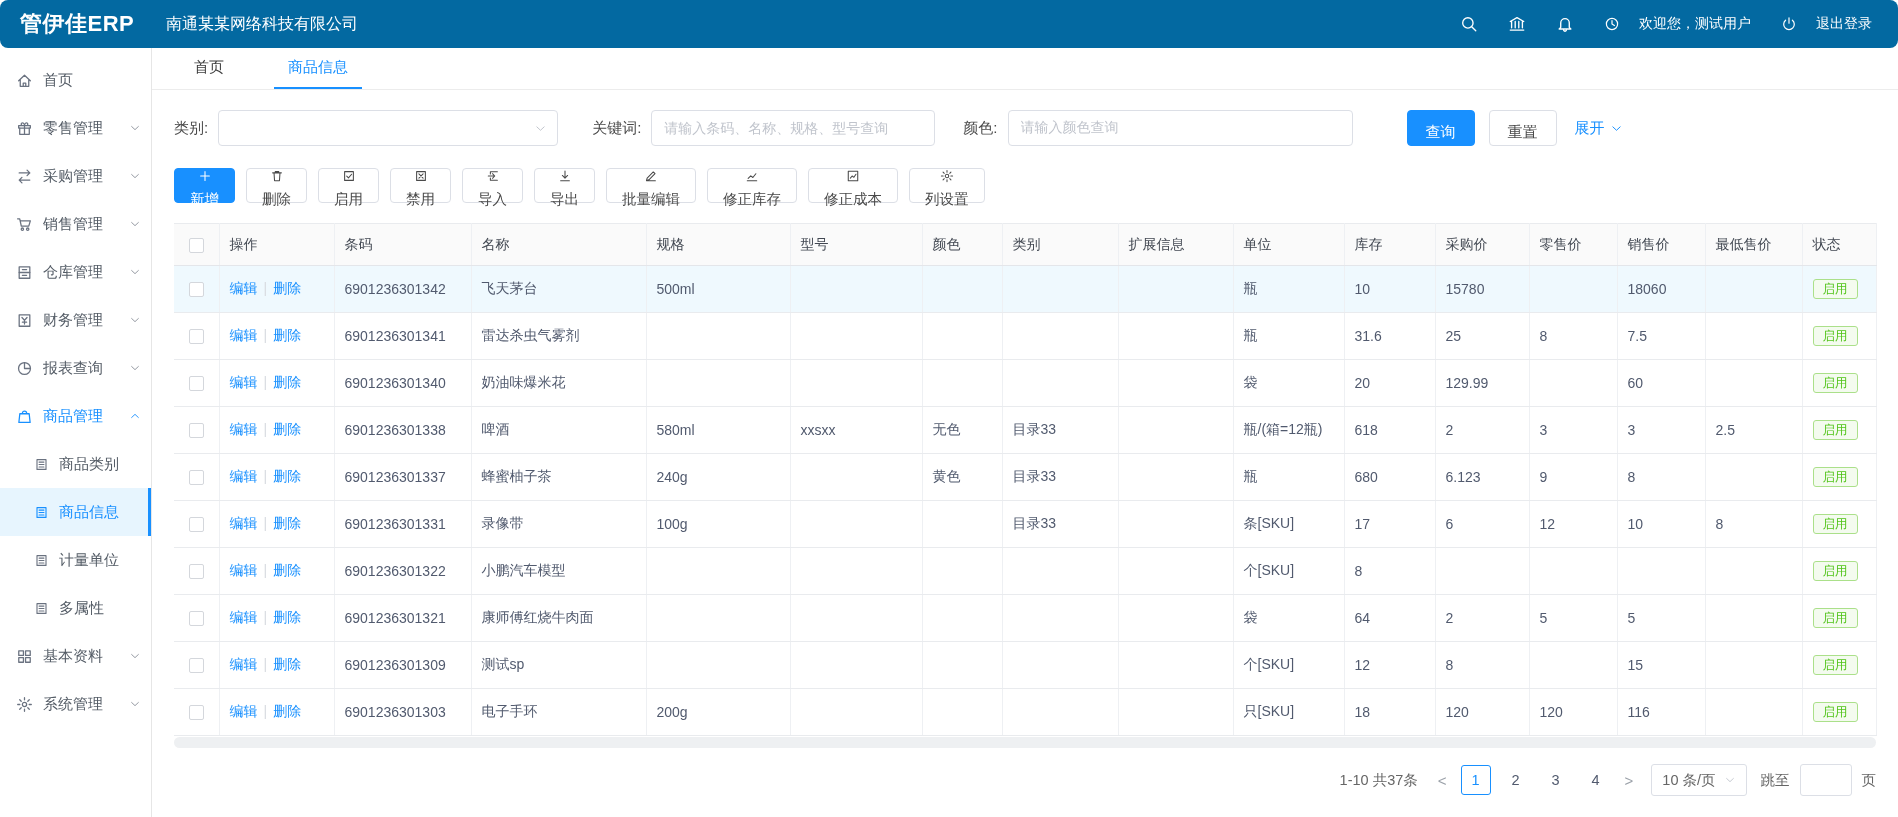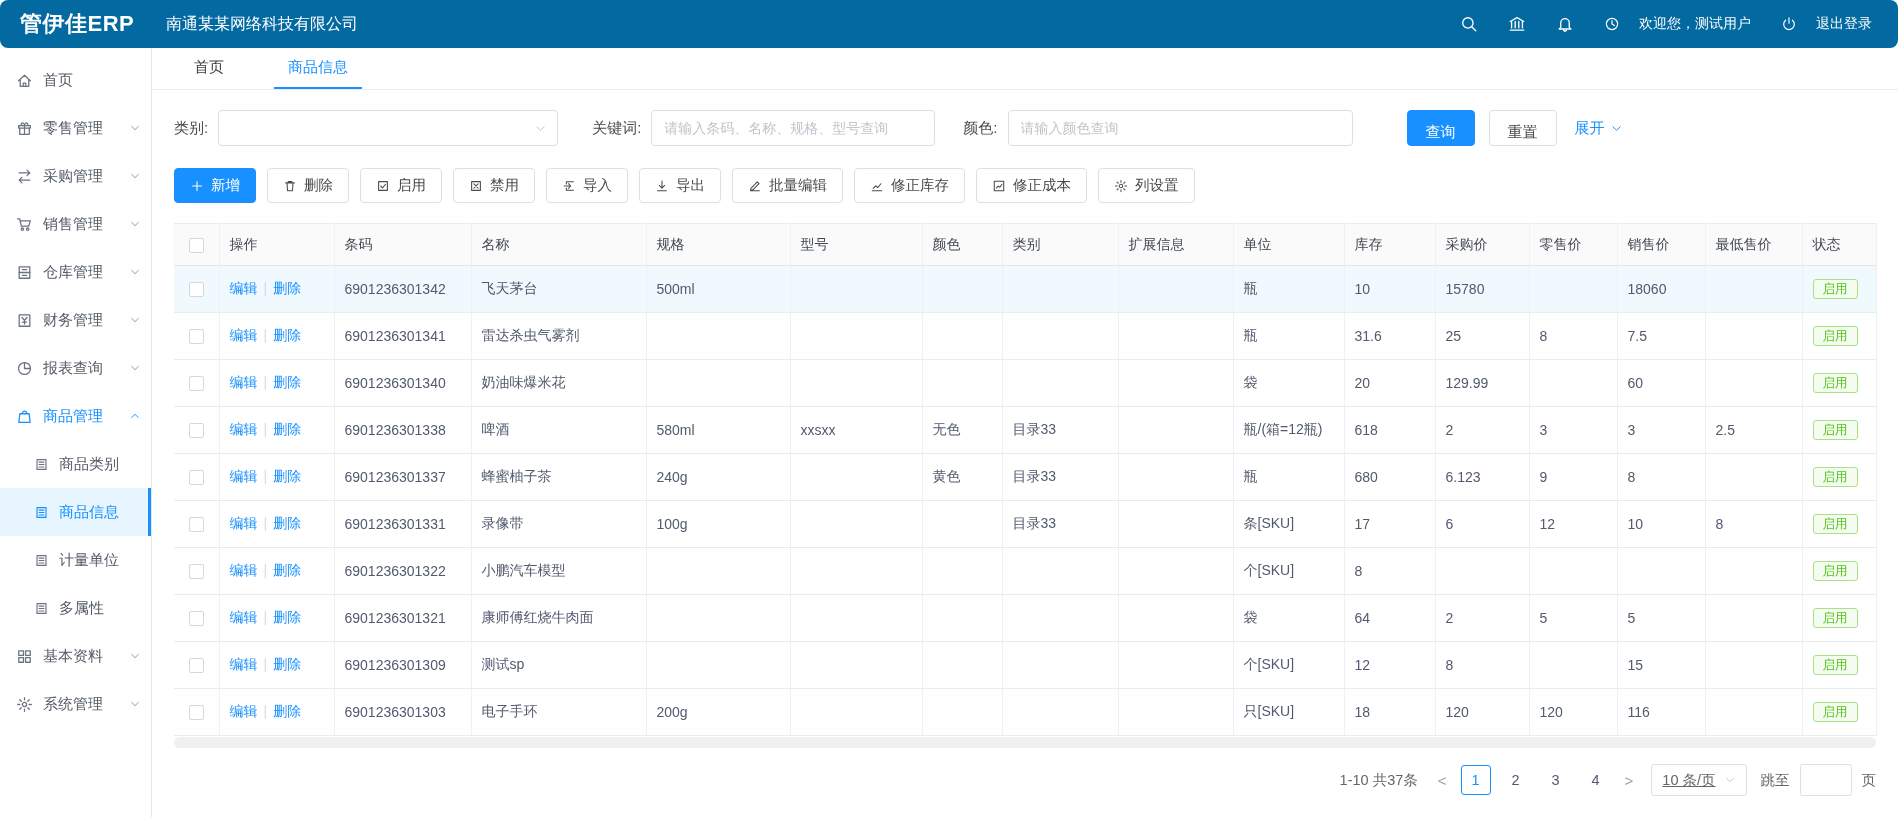--- a/index.html
+++ b/index.html
@@ -44,33 +44,33 @@
 
   .filter-row { display:flex; align-items:center; font-size:15px; color:#4a4a4a; }
   .flabel { margin-right:10px; white-space:nowrap; }
   .select-box { width:340px; height:36px; border:1px solid #dcdfe6; border-radius:4px; background:#fff;
     display:flex; align-items:center; justify-content:flex-end; padding:0 10px; cursor:pointer; }
   .select-box .chev { width:13px; height:13px; color:#c0c4cc; }
   .txt-input { height:36px; border:1px solid #dcdfe6; border-radius:4px; padding:0 12px; font-size:14px; color:#333;
     font-family:"Liberation Sans","DejaVu Sans",sans-serif; }
   .txt-input::placeholder { color:#c0c4cc; }
   .kw-input { width:284px; margin-right:28px; }
-  .color-input { width:345px; margin-right:24px; }
+  .color-input { width:345px; margin-right:24px;font-family:Liberation Mono, monospace; }
   .gap1 { width:34px; } .gap2 { width:30px; }
   .btn { height:36px; border-radius:4px; border:1px solid #dcdfe6; background:#fff; font-size:15px; color:#4a4a4a;
     padding:12px 18px; cursor:pointer; font-family:inherit; }
   .btn.primary { background:#1890ff; border-color:#1890ff; color:#fff; }
   .search-btn { margin-right:14px; }
   .expand-link { color:#1890ff; font-size:15px; margin-left:18px; display:flex; align-items:center; gap:5px; cursor:pointer; }
   .expand-link .chev { width:13px; height:13px; }
 
   
   .toolbar { display:flex; gap:11px; margin-top:22px; }
   .tbtn { height:35px; display:flex; align-items:center; gap:7px; padding:0 15px; border:1px solid #dcdfe6;
-    border-radius:4px; background:#fff; font-size:14.5px; color:#4a4a4a; cursor:pointer; font-family:inherit; }
+    border-radius:4px; background:#fff; font-size:14.5px; color:#4a4a4a; cursor:pointer; font-family:inherit;flex-direction:column; }
   .tbtn .ico { width:14px; height:14px; }
   .tbtn.primary { background:#1890ff; border-color:#1890ff; color:#fff; }
 
   
   .grid-wrap { margin-top:20px; }
   table.grid { width:1702px; border-collapse:collapse; table-layout:fixed; font-size:14px; color:#515a6e; }
   .grid th, .grid td { border:1px solid #e9ebee; border-left:none; border-right:1px solid #eef0f3;
     padding:0 10px; height:47px; text-align:left; font-weight:normal; overflow:hidden; white-space:nowrap; }
   .grid thead th { height:42px; background:#fafafa; color:#424852; border-bottom:1px solid #e4e6ea; }
   .grid tr.hl td { background:#eff9fe; }
@@ -84,21 +84,21 @@
   .hscroll { width:1702px; height:11px; background:#eef0f2; border-radius:6px; margin-top:1px; }
 
   
   .pager { display:flex; align-items:center; justify-content:flex-end; gap:10px; width:1702px;
     margin-top:16px; font-size:14.5px; color:#666; }
   .page-btn { min-width:30px; height:30px; display:flex; align-items:center; justify-content:center;
     border:1px solid transparent; border-radius:3px; background:transparent; color:#515a6e; cursor:pointer; font-size:14.5px; }
   .page-btn.current { border-color:#1890ff; color:#1890ff; background:#fff; }
   .page-nav { color:#9aa0a8; cursor:pointer; padding:0 4px; font-size:15px; }
   .size-select { height:32px; border:1px solid #dcdfe6; border-radius:3px; display:flex; align-items:center;
-    gap:8px; padding:0 10px; color:#666; cursor:pointer; margin:0 4px;text-decoration:underline; }
+    gap:8px; padding:0 10px; color:#666; cursor:pointer; margin:0 4px; }
   .size-select .chev { width:12px; height:12px; color:#c0c4cc; }
   .jump-input { width:52px; height:32px; border:1px solid #dcdfe6; border-radius:3px; }
   .summary { margin-right:6px; }
 
   .ico { display:inline-block; }
   .ico svg, .chev svg, .hicon svg { width:100%; height:100%; display:block;
     fill:none; stroke:currentColor; stroke-width:1.2; stroke-linecap:round; stroke-linejoin:round; }
 </style>
 </head>
 <body>

